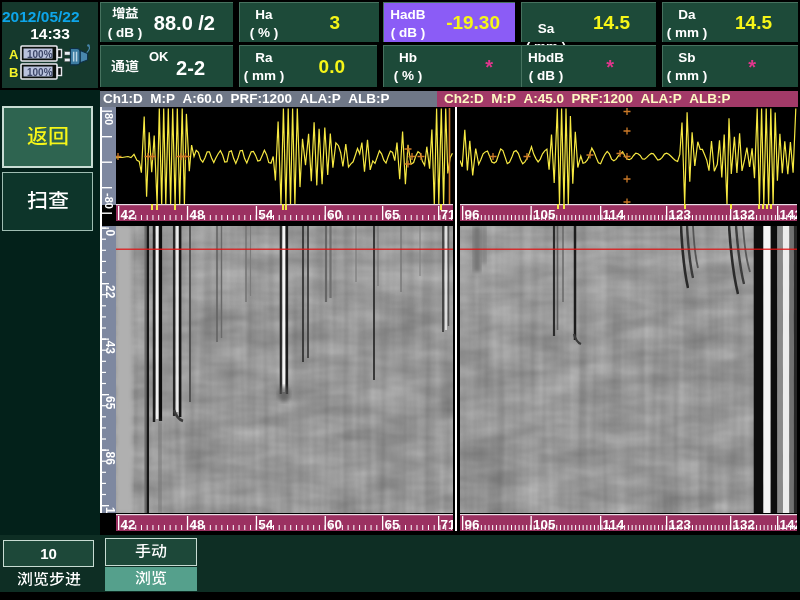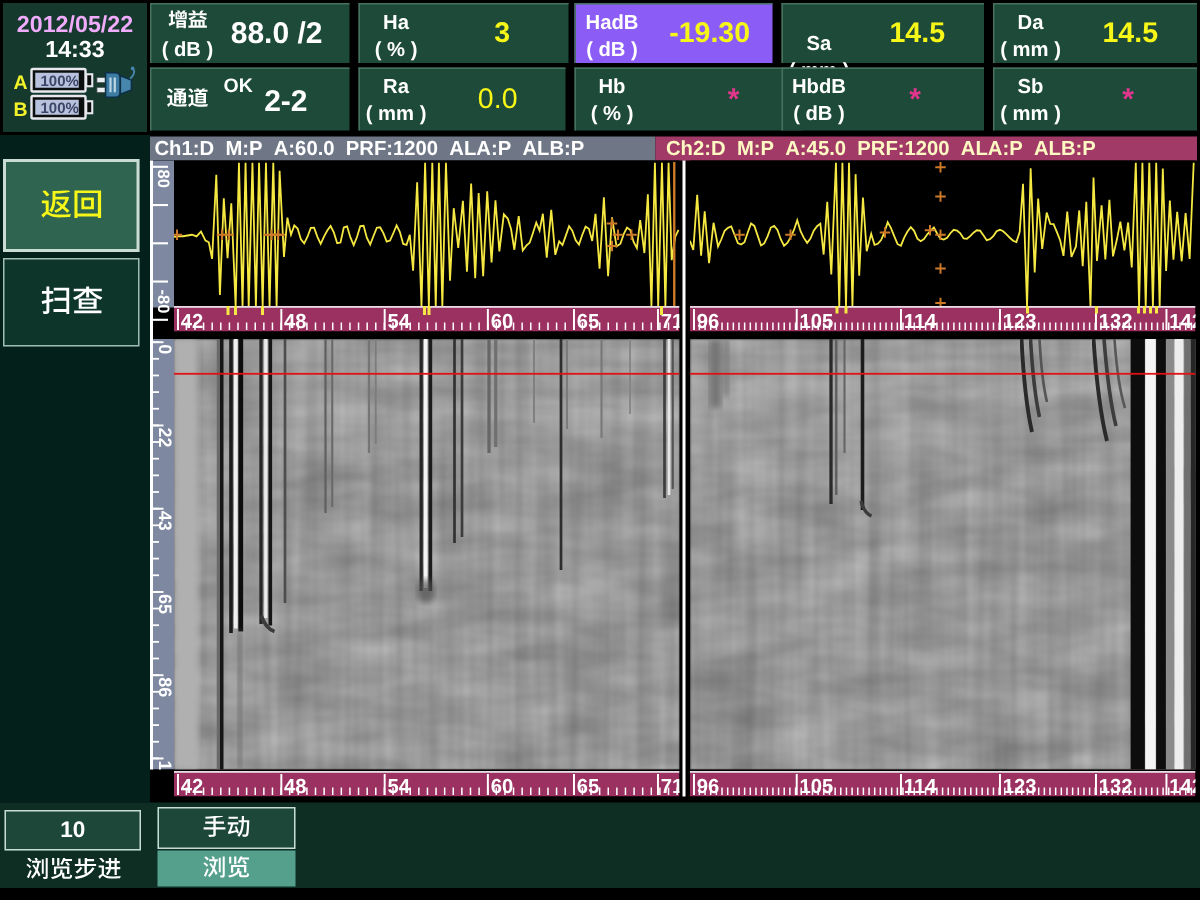--- a/index.html
+++ b/index.html
@@ -1,21 +1,21 @@
 <!DOCTYPE html>
 <html><head><meta charset="utf-8"><style>
 html,body{margin:0;padding:0;background:#000;}
 *{font-family:"Liberation Sans",sans-serif;}
 #scr{position:relative;width:800px;height:600px;background:#000;overflow:hidden;}
 .abs{position:absolute;}
 </style></head><body>
 <div id="scr">
 <div class="abs" style="left:0;top:90px;width:100px;height:445px;background:#03211a"></div>
 <div class="abs" style="left:2px;top:2px;width:96px;height:86px;background:#15392d">
-<div style="position:absolute;top:6px;width:100%;text-align:center;color:#f0abfc;font-weight:bold;font-size:15.5px">2012/05/22</div>
+<div style="position:absolute;top:6px;width:100%;color:#0ea5e9;font-weight:bold;font-size:15.5px">2012/05/22</div>
 <div style="position:absolute;top:23px;width:100%;text-align:center;color:#fff;font-weight:bold;font-size:15.5px">14:33</div>
 
 <svg width="96" height="90" viewBox="0 0 96 90" style="position:absolute;left:0;top:0">
 
  <g>
   <rect x="19" y="44" width="36" height="15" fill="#0b100e" stroke="#e8e8ee" stroke-width="1.6" rx="1"></rect>
   <rect x="55.5" y="47.5" width="4" height="8" fill="#0b100e" stroke="#e8e8ee" stroke-width="1.4"></rect>
   <rect x="21.5" y="46.5" width="29" height="10" fill="#b9c2dd"></rect>
   <text x="25" y="55.5" font-family="Liberation Sans" font-size="10" font-weight="bold" fill="#3c4668">100%</text>
  </g>
@@ -68,21 +68,21 @@
       <div style="position:absolute;left:10px;top:12px"><svg width="14" height="14" viewBox="0 0 1000 1000" style="vertical-align:-1.7px;position:relative;top:0px">
           <path transform="translate(0,793) scale(1,-1)" fill="#fff" d="M46 742C105 690 185 617 221 570L307 652C268 697 186 766 127 814ZM274 467H33V356H159V117C116 97 69 60 25 16L98 -85C141 -24 189 36 221 36C242 36 275 5 315 -18C385 -58 467 -69 591 -69C698 -69 865 -63 943 -59C945 -28 962 26 975 56C870 42 703 33 595 33C486 33 396 39 331 78C307 92 289 105 274 115ZM370 818V727H727C701 707 673 688 645 672C599 691 552 709 513 723L436 659C480 642 531 620 579 598H361V80H473V231H588V84H695V231H814V186C814 175 810 171 799 171C788 171 753 170 722 172C734 146 747 106 752 77C812 77 856 78 887 94C919 110 928 135 928 184V598H794L796 600L743 627C810 668 875 718 925 767L854 824L831 818ZM814 512V458H695V512ZM473 374H588V318H473ZM473 458V512H588V458ZM814 374V318H695V374Z"></path>
         </svg><svg width="14" height="14" viewBox="0 0 1000 1000" style="vertical-align:-1.7px;position:relative;top:0px">
           <path transform="translate(0,793) scale(1,-1)" fill="#fff" d="M45 753C95 701 158 628 183 581L282 648C253 695 188 764 137 813ZM491 359H762V305H491ZM491 228H762V173H491ZM491 489H762V435H491ZM378 574V88H880V574H653L682 633H953V730H791L852 818L737 850C722 814 696 766 672 730H515L566 752C554 782 524 826 500 858L399 816C416 790 436 757 450 730H312V633H554L540 574ZM279 491H45V380H164V106C120 86 71 51 25 8L97 -93C143 -36 194 23 229 23C254 23 287 -5 334 -29C408 -65 496 -77 616 -77C713 -77 875 -71 941 -67C943 -35 960 19 973 49C876 35 722 27 620 27C512 27 420 34 353 67C321 83 299 97 279 108Z"></path>
         </svg></div>
       <div style="position:absolute;left:48px;top:3px;color:#fff;font-weight:bold;font-size:13px">OK</div>
       <div style="position:absolute;right:28px;top:11px;color:#fff;font-weight:bold;font-size:20px">2-2</div>
     </div>
     <div style="position:absolute;left:239px;top:45px;width:138px;height:42px;background:#1d4a39;border-top:1px solid #46725f;border-left:1px solid #46725f;box-sizing:border-box">
       <div style="position:absolute;left:0;top:3px;width:48px;text-align:center;color:#fff;font-weight:bold;font-size:13.5px;line-height:18px;white-space:nowrap">Ra<br>( mm )</div>
-      <div style="position:absolute;right:32px;top:50%;transform:translateY(-50%);color:#f6f618;font-weight:normal;font-size:19px;margin-left:28px;">0.0</div>
+      <div style="position:absolute;right:32px;top:50%;transform:translateY(-50%);color:#f6f618;font-weight:bold;font-size:19px;margin-left:28px;">0.0</div>
     </div>
     <div style="position:absolute;left:383px;top:45px;width:152px;height:42px;background:#1d4a39;border-top:1px solid #46725f;border-left:1px solid #46725f;box-sizing:border-box">
       <div style="position:absolute;left:0;top:3px;width:48px;text-align:center;color:#fff;font-weight:bold;font-size:13.5px;line-height:18px;white-space:nowrap">Hb<br>( % )</div>
       <div style="position:absolute;right:42px;top:50%;transform:translateY(-50%);color:#e0368c;font-weight:bold;font-size:20px;"><span style="color:#e0368c">*</span></div>
     </div>
     <div style="position:absolute;left:521px;top:45px;width:135px;height:42px;background:#1d4a39;border-top:1px solid #46725f;border-left:1px solid #46725f;box-sizing:border-box">
       <div style="position:absolute;left:0;top:3px;width:48px;text-align:center;color:#fff;font-weight:bold;font-size:13.5px;line-height:18px;white-space:nowrap">HbdB<br>( dB )</div>
       <div style="position:absolute;right:42px;top:50%;transform:translateY(-50%);color:#e0368c;font-weight:bold;font-size:20px;"><span style="color:#e0368c">*</span></div>
     </div>
     <div style="position:absolute;left:662px;top:45px;width:136px;height:42px;background:#1d4a39;border-top:1px solid #46725f;border-left:1px solid #46725f;box-sizing:border-box">

